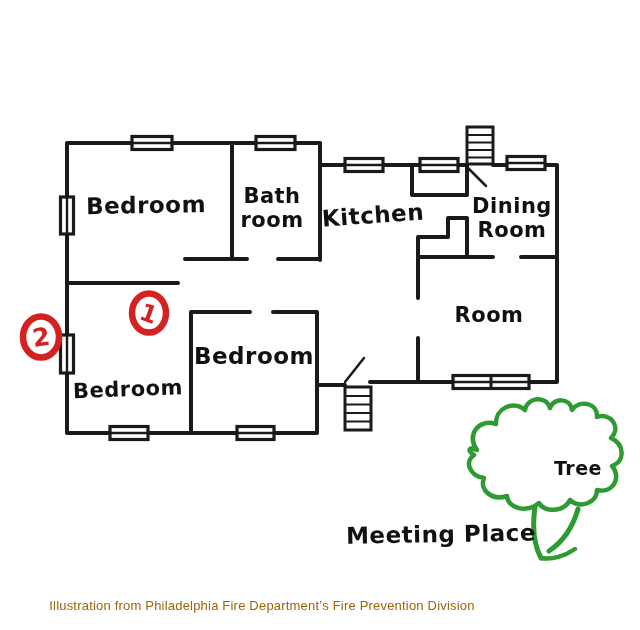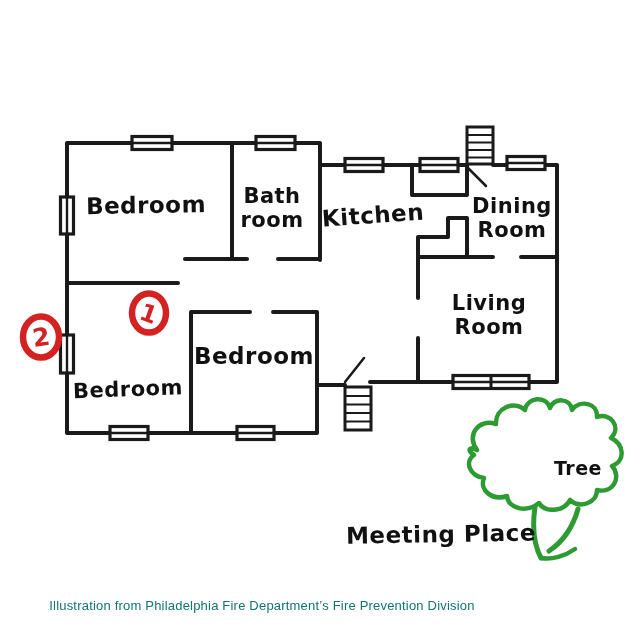--- a/index.html
+++ b/index.html
@@ -22,21 +22,21 @@
     letter-spacing:0.5px;
   }
   .lbl .ln{display:block;}
   .caption{
     position:absolute;
     left:0;top:598px;width:524px;
     text-align:center;
     font-family:"Liberation Sans",sans-serif;
     font-weight:normal;
     font-size:13px;
-    color:#0f766e;
+    color:#a16207;
     letter-spacing:0.2px;
   }
 </style>
 </head>
 <body>
 
 <div class="canvas">
 
   <svg width="640" height="630" viewBox="0 0 640 630">
 
@@ -183,21 +183,20 @@
   </div>
 
   <div class="lbl" style="left:373px;top:216px;font-size:23px;transform:translate(-50%,-50%) rotate(-4deg);">Kitchen</div>
 
   <div class="lbl" style="left:512px;top:219px;font-size:21px;">
     <span class="ln">Dining</span>
     <span class="ln">Room</span>
   </div>
 
   <div class="lbl" style="left:489px;top:316px;font-size:21px;">
-    <span class="ln">Living</span>
     <span class="ln">Room</span>
   </div>
 
   <div class="lbl" style="left:254px;top:357px;font-size:23px;">Bedroom</div>
 
   <div class="lbl" style="left:128px;top:390px;font-size:21px;transform:translate(-50%,-50%) rotate(-2deg);">Bedroom</div>
 
   <div class="lbl" style="left:546px;top:469px;font-size:19px;margin-left:32px;">Tree</div>
 
   <div class="lbl" style="left:441px;top:535px;font-size:23px;transform:translate(-50%,-50%) rotate(-1deg);">Meeting Place</div>

